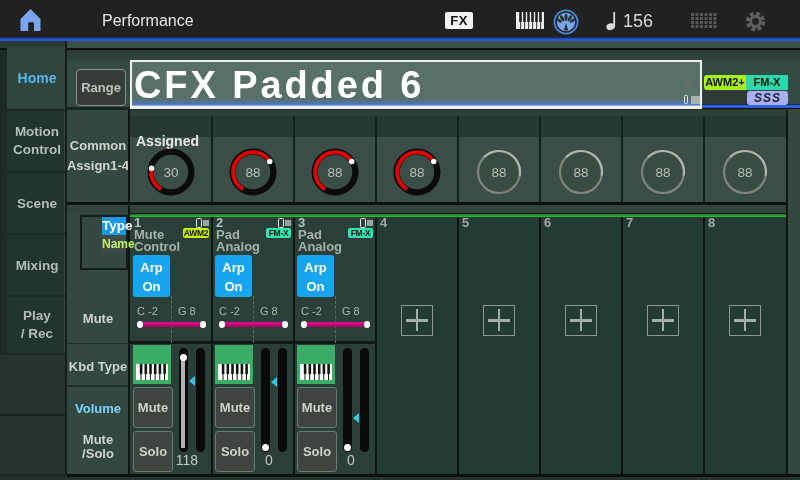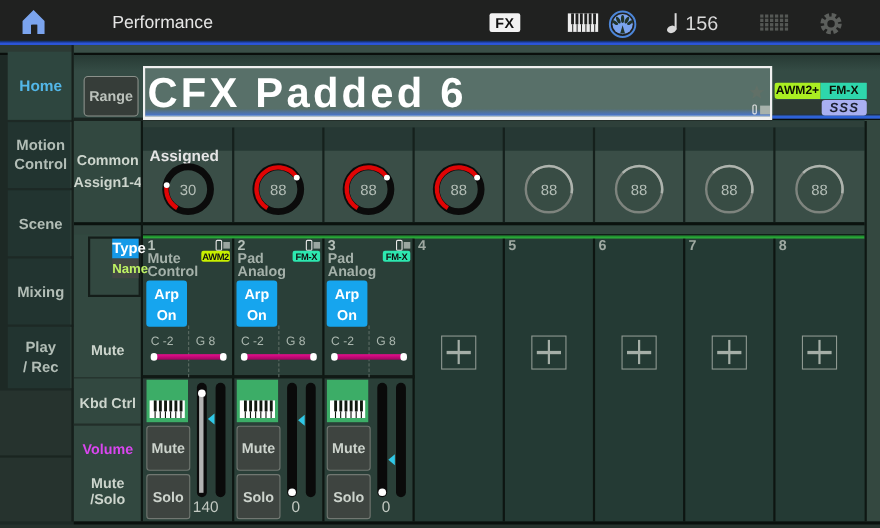--- a/index.html
+++ b/index.html
@@ -178,22 +178,22 @@
 <div class="abs" style="left:457px;top:217px;width:2px;height:257px;background:#0d1511;"></div>
 <div class="abs" style="left:539px;top:217px;width:2px;height:257px;background:#0d1511;"></div>
 <div class="abs" style="left:621px;top:217px;width:2px;height:257px;background:#0d1511;"></div>
 <div class="abs" style="left:703px;top:217px;width:2px;height:257px;background:#0d1511;"></div>
 <div class="abs" style="left:786px;top:110px;width:2px;height:364px;background:#0e1713;"></div>
 <div class="abs" style="left:80px;top:215px;width:48px;height:55px;border:2px solid #141d19;box-sizing:border-box;padding-left:20px;">
 <div class="b" style="height:18px;background:#169ae8;color:#fff;font-size:13.5px;text-align:center;line-height:18px;">Type</div>
 <div class="b" style="height:18px;background:#424844;color:#bef264;font-size:12px;text-align:center;line-height:18px;">Name</div>
   </div>
 <div class="abs b" style="left:67px;top:310.5px;width:62px;font-size:13px;color:#cdd5cd;text-align:center;">Mute</div>
-<div class="abs b" style="left:67px;top:358.5px;width:62px;font-size:13px;color:#cdd5cd;text-align:center;">Kbd Ctrl</div>
-<div class="abs b" style="left:67px;top:400.5px;width:62px;font-size:13px;color:#d946ef;text-align:center;">Volume</div>
+<div class="abs b" style="left:67px;top:358.5px;width:62px;font-size:13px;color:#cdd5cd;text-align:center;">Kbd Type</div>
+<div class="abs b" style="left:67px;top:400.5px;width:62px;font-size:13px;color:#7dd3fc;text-align:center;">Volume</div>
 <div class="abs b" style="left:67px;top:433px;width:62px;font-size:13px;color:#cdd5cd;text-align:center;line-height:14px;">Mute<br>/Solo</div>
 <div class="abs" style="left:130px;top:340.5px;width:247px;height:3.5px;background:#101915;"></div>
 <div class="abs" style="left:67px;top:342.5px;width:61px;height:1.5px;background:#222e29;"></div>
 <div class="abs" style="left:67px;top:385px;width:61px;height:1.5px;background:#222e29;"></div>
 <div class="abs b" style="left:134px;top:215px;font-size:13px;color:#b5c0b9;">1</div>
 <div class="abs" style="left:196px;top:217.5px;width:4px;height:8px;border:1.2px solid #e8e8e8;border-radius:1.5px;"></div>
 <div class="abs" style="left:203px;top:219.5px;width:6px;height:6px;background:#9aa5a0;"></div>
 <div class="abs b" style="left:134px;top:227px;font-size:13px;color:#a5b1aa;">Mute</div>
 <div class="abs b" style="left:183px;top:228px;width:26px;height:10px;background:#c8f000;border-radius:2px;color:#111;font-size:8.5px;letter-spacing:-0.3px;text-align:center;line-height:10.5px;">AWM2</div>
 <div class="abs b" style="left:134px;top:239px;font-size:13px;color:#a5b1aa;">Control</div>
@@ -222,21 +222,21 @@
       <rect x="31.0" y="29" width="1" height="6"></rect>
     </g>
   </svg>
 <div class="abs b" style="left:133px;top:386.5px;width:40px;height:41px;background:#3e4440;border:1.5px solid #717771;border-radius:3px;color:#ccd3cc;font-size:13px;display:flex;align-items:center;justify-content:center;box-sizing:border-box;">Mute</div>
 <div class="abs b" style="left:133px;top:431px;width:40px;height:41px;background:#3e4440;border:1.5px solid #717771;border-radius:3px;color:#ccd3cc;font-size:13px;display:flex;align-items:center;justify-content:center;box-sizing:border-box;">Solo</div>
 <div class="abs" style="left:178.5px;top:348px;width:9px;height:104px;background:#0a0a0a;border-radius:4.5px;"></div>
 <div class="abs" style="left:181.0px;top:358px;width:4px;height:90px;background:#b3b3b3;"></div>
 <div class="abs" style="left:179.5px;top:354px;width:7px;height:7px;background:#fff;border-radius:50%;"></div>
 <div class="abs" style="left:195.5px;top:348px;width:9px;height:104px;background:#0a0a0a;border-radius:4.5px;"></div>
 <div class="abs" style="left:188.5px;top:376px;width:0;height:0;border-top:5px solid transparent;border-bottom:5px solid transparent;border-right:6px solid #30c8e8;"></div>
-<div class="abs" style="left:162px;top:452px;width:50px;font-size:14px;color:#c2c9c2;text-align:center;">140</div>
+<div class="abs" style="left:162px;top:452px;width:50px;font-size:14px;color:#c2c9c2;text-align:center;">118</div>
 <div class="abs b" style="left:216px;top:215px;font-size:13px;color:#b5c0b9;">2</div>
 <div class="abs" style="left:278px;top:217.5px;width:4px;height:8px;border:1.2px solid #e8e8e8;border-radius:1.5px;"></div>
 <div class="abs" style="left:285px;top:219.5px;width:6px;height:6px;background:#9aa5a0;"></div>
 <div class="abs b" style="left:216px;top:227px;font-size:13px;color:#a5b1aa;">Pad</div>
 <div class="abs b" style="left:266px;top:228px;width:25px;height:10px;background:#2de8b0;border-radius:2px;color:#111;font-size:8.5px;letter-spacing:-0.3px;text-align:center;line-height:10.5px;">FM-X</div>
 <div class="abs b" style="left:216px;top:239px;font-size:13px;color:#a5b1aa;">Analog</div>
 <div class="abs b" style="left:215px;top:254.5px;width:37px;height:42px;background:#16a5ee;border-radius:3px;color:#fff;font-size:13px;text-align:center;line-height:19px;padding-top:3px;box-sizing:border-box;">Arp<br>On</div>
 <div class="abs" style="left:219px;top:305px;font-size:11px;color:#aab6ae;">C -2</div>
 <div class="abs" style="left:260px;top:305px;font-size:11px;color:#aab6ae;">G 8</div>
 <div class="abs" style="left:253px;top:296px;width:1px;height:47px;border-left:1px dashed #5c6c64;"></div>

